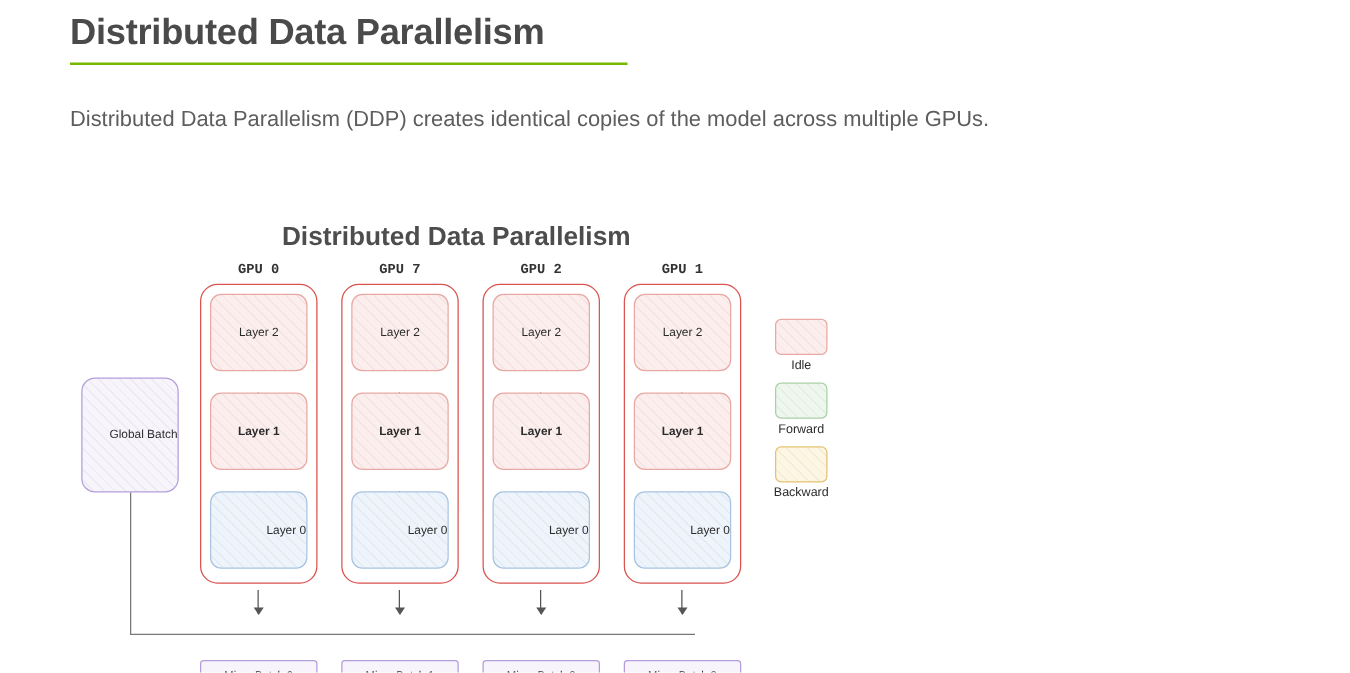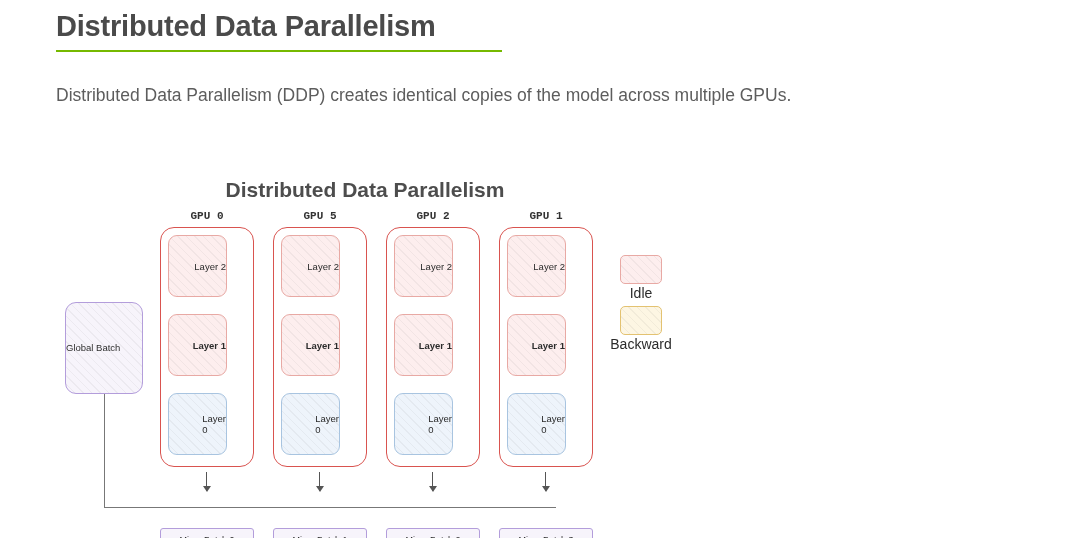--- a/index.html
+++ b/index.html
@@ -80,21 +80,21 @@
     position: absolute;
     left: 65px;
     top: 152px;
     width: 78px;
     height: 92px;
     border: 1.4px solid #b39ddb;
     border-radius: 11px;
     background-color: #f7f4fb;
     display: flex;
     align-items: center;
-    justify-content: flex-start;
+    justify-content: flex-end;
     box-sizing: border-box;
   }
   #global-batch .lbl {
     font-size: 9.5px;
     color: #2f2f2f;
     text-align: center;
     line-height: 1.1;
   }
 
   
@@ -121,27 +121,27 @@
     width: 94px;
     height: 240px;
     border: 1.3px solid #d9534f;
     border-radius: 14px;
     background: #ffffff;
     box-sizing: border-box;
   }
   .layer {
     position: absolute;
     left: 8px;
-    width: 59px;
+    width: 78px;
     height: 62px;
     border-radius: 9px;
     box-sizing: border-box;
     display: flex;
     align-items: center;
-    justify-content: flex-end;
+    justify-content: center;
     font-size: 9.5px;
     color: #2b2b2b;
   }
   .layer.l2 { top: 25px; }
   .layer.l1 { top: 104px; font-weight: bold; }
   .layer.l0 { top: 183px; }
 
   .state-idle     { background-color: #fdeeee; border: 1.3px solid #e8a9a4; }
   .state-forward  { background-color: #eef7ee; border: 1.3px solid #a9cfa6; }
   .state-backward { background-color: #fdf6e3; border: 1.3px solid #e3c271; }
@@ -213,21 +213,21 @@
   .legend-item { position: relative; margin-bottom: 6px; }
   .legend-swatch {
     width: 42px;
     height: 29px;
     border-radius: 5px;
     box-sizing: border-box;
     margin: 0 auto 2px auto;
   }
   .legend-label {
     text-align: center;
-    font-size: 14px;
+    font-size: 10px;
     color: #2b2b2b;
     line-height: 14px;
   }
 </style>
 </head>
 <body>
 
 <div id="slide-title">Distributed Data Parallelism</div>
 <div id="title-rule"></div>
 <div id="slide-subtitle">Distributed Data Parallelism (DDP) creates identical copies of the model across multiple GPUs.</div>
@@ -258,21 +258,21 @@
         <span>Layer 0</span>
       </div>
     <div class="v-arrow a3"></div>
     <div class="micro-batch">
         <span>Micro Batch 0</span>
       </div>
 
   </div>
 
   <div class="gpu-col" style="left:273px;">
-    <div class="gpu-label">GPU 5</div>
+    <div class="gpu-label">GPU 7</div>
     <div class="gpu-box"></div>
     <div class="layer l2 state-idle hatch">
         <span>Layer 2</span>
       </div>
     <div class="v-arrow a1"></div>
     <div class="layer l1 state-idle hatch">
         <span>Layer 1</span>
       </div>
     <div class="v-arrow a2"></div>
     <div class="layer l0 state-gradar hatch">
@@ -326,18 +326,22 @@
       </div>
 
   </div>
 
   <div id="legend">
     <div class="legend-item">
       <div class="legend-swatch state-idle hatch"></div>
       <div class="legend-label">Idle</div>
     </div>
     <div class="legend-item">
+      <div class="legend-swatch state-forward hatch"></div>
+      <div class="legend-label">Forward</div>
+    </div>
+    <div class="legend-item">
       <div class="legend-swatch state-backward hatch"></div>
       <div class="legend-label">Backward</div>
     </div>
   </div>
 
 </div>
 
 </body></html>

